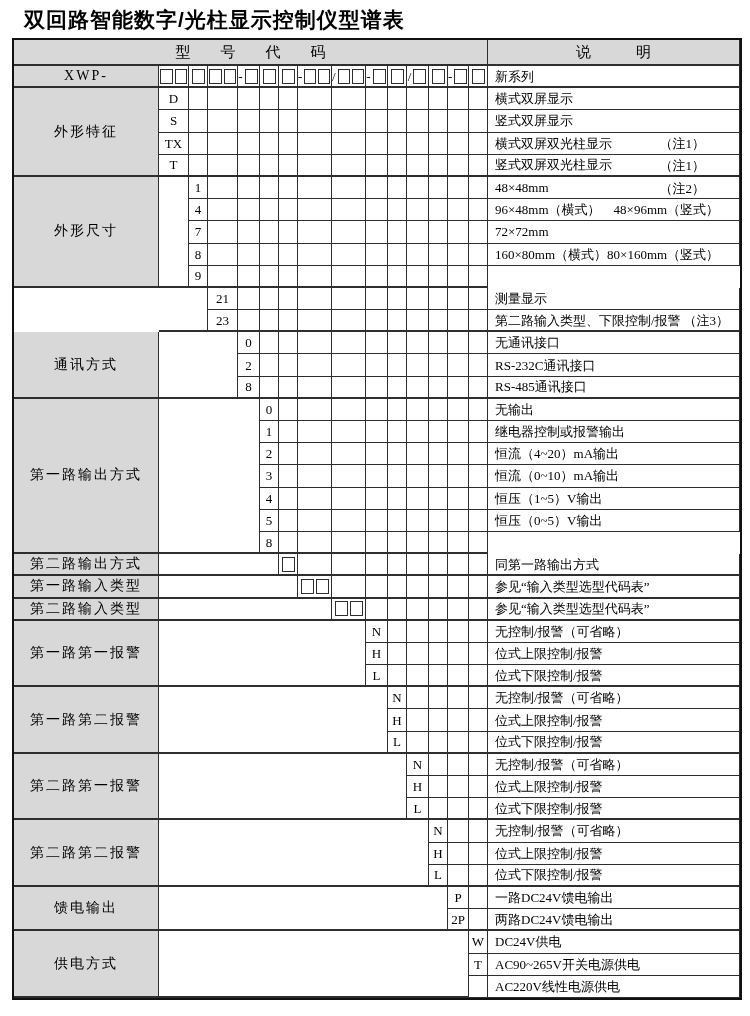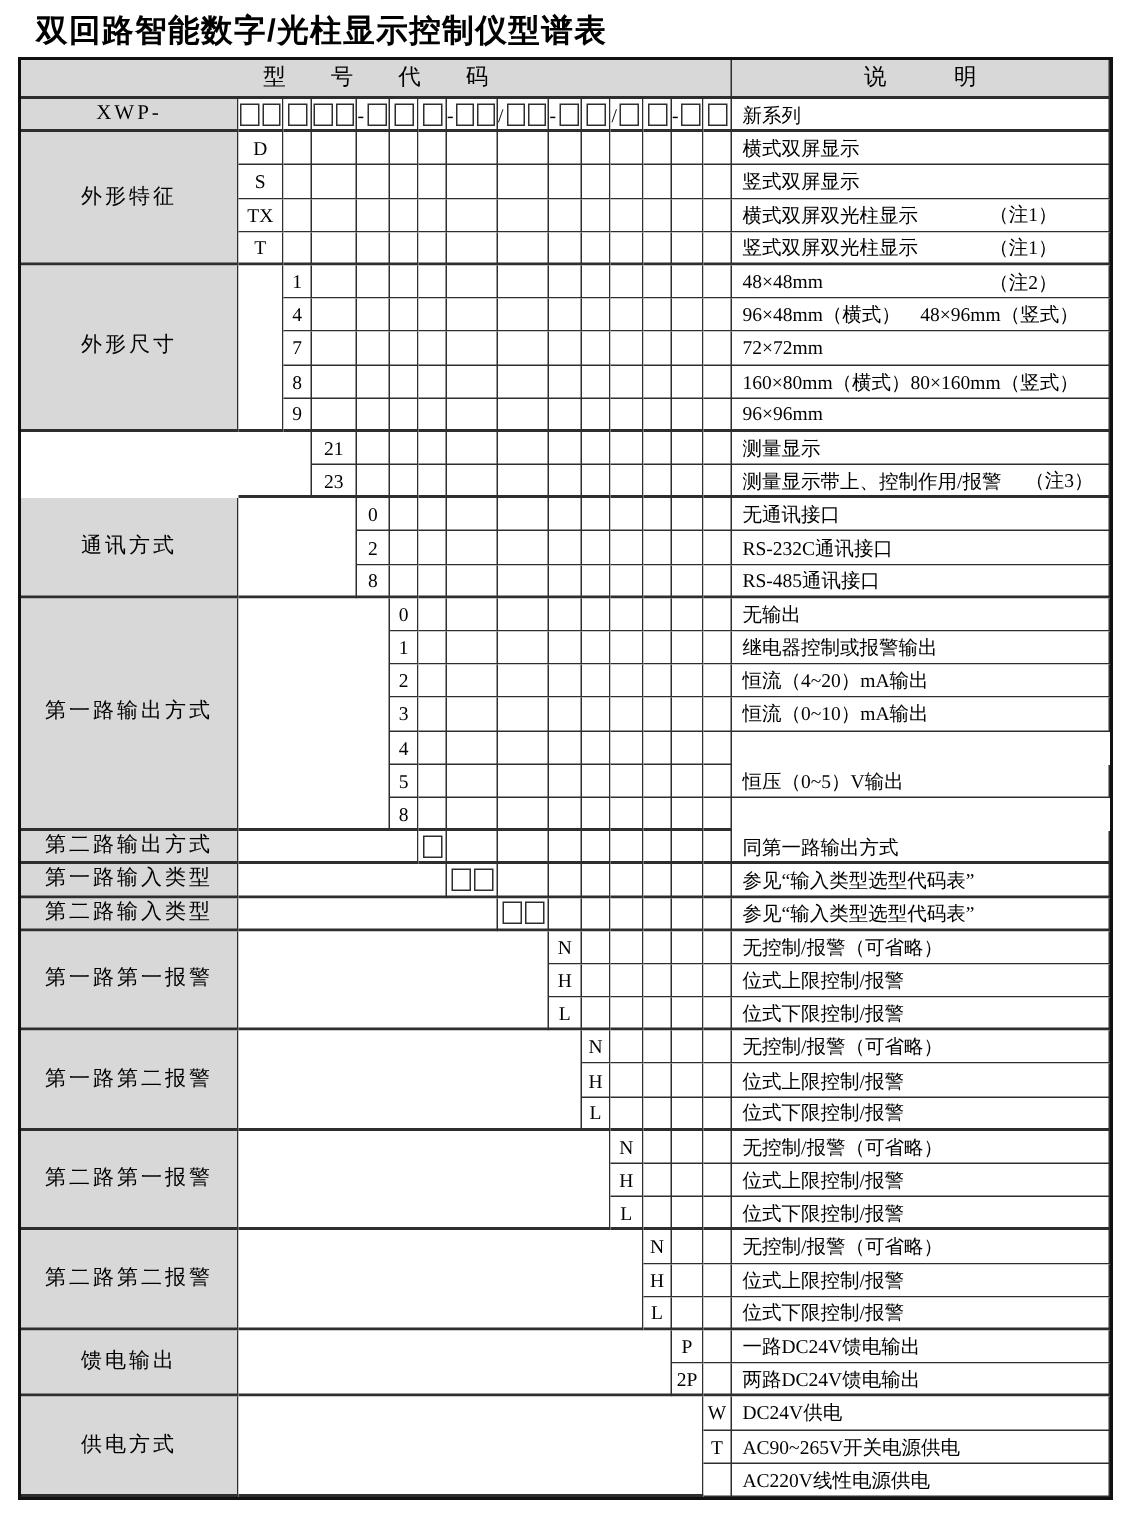--- a/index.html
+++ b/index.html
@@ -234,23 +234,20 @@
       <div class="cell  gb" style="grid-area: 11 / 6;"></div>
       <div class="cell  gb" style="grid-area: 11 / 7;"></div>
       <div class="cell  gb" style="grid-area: 11 / 8;"></div>
       <div class="cell  gb" style="grid-area: 11 / 9;"></div>
       <div class="cell  gb" style="grid-area: 11 / 10;"></div>
       <div class="cell  gb" style="grid-area: 11 / 11;"></div>
       <div class="cell  gb" style="grid-area: 11 / 12;"></div>
       <div class="cell  gb" style="grid-area: 11 / 13;"></div>
       <div class="cell  gb" style="grid-area: 11 / 14;"></div>
       <div class="cell  gb" style="grid-area: 11 / 15;"></div>
-      <div class="cell desccell gb" style="grid-area: 11 / 16;">
-        <span>96×96mm</span>
-      </div>
       <div class="cell gb" style="grid-area: 12 / 2 / 14 / 4;"></div>
       <div class="cell codecell" style="grid-area: 12 / 4;">21</div>
       <div class="cell " style="grid-area: 12 / 5;"></div>
       <div class="cell " style="grid-area: 12 / 6;"></div>
       <div class="cell " style="grid-area: 12 / 7;"></div>
       <div class="cell " style="grid-area: 12 / 8;"></div>
       <div class="cell " style="grid-area: 12 / 9;"></div>
       <div class="cell " style="grid-area: 12 / 10;"></div>
       <div class="cell " style="grid-area: 12 / 11;"></div>
       <div class="cell " style="grid-area: 12 / 12;"></div>
@@ -266,21 +263,21 @@
       <div class="cell  gb" style="grid-area: 13 / 7;"></div>
       <div class="cell  gb" style="grid-area: 13 / 8;"></div>
       <div class="cell  gb" style="grid-area: 13 / 9;"></div>
       <div class="cell  gb" style="grid-area: 13 / 10;"></div>
       <div class="cell  gb" style="grid-area: 13 / 11;"></div>
       <div class="cell  gb" style="grid-area: 13 / 12;"></div>
       <div class="cell  gb" style="grid-area: 13 / 13;"></div>
       <div class="cell  gb" style="grid-area: 13 / 14;"></div>
       <div class="cell  gb" style="grid-area: 13 / 15;"></div>
       <div class="cell desccell gb" style="grid-area: 13 / 16;">
-        <span>测量显示带上、控制作用/报警</span>
+        <span>第二路输入类型、下限控制/报警</span>
         <span class="note" style="right: 10px;">（注3）</span>
       </div>
       <div class="cell gray labelcell gb" style="grid-area: 14 / 1 / 17;">通讯方式</div>
       <div class="cell gb" style="grid-area: 14 / 2 / 17 / 5;"></div>
       <div class="cell codecell" style="grid-area: 14 / 5;">0</div>
       <div class="cell " style="grid-area: 14 / 6;"></div>
       <div class="cell " style="grid-area: 14 / 7;"></div>
       <div class="cell " style="grid-area: 14 / 8;"></div>
       <div class="cell " style="grid-area: 14 / 9;"></div>
       <div class="cell " style="grid-area: 14 / 10;"></div>
@@ -377,20 +374,23 @@
       <div class="cell codecell" style="grid-area: 21 / 6;">4</div>
       <div class="cell " style="grid-area: 21 / 7;"></div>
       <div class="cell " style="grid-area: 21 / 8;"></div>
       <div class="cell " style="grid-area: 21 / 9;"></div>
       <div class="cell " style="grid-area: 21 / 10;"></div>
       <div class="cell " style="grid-area: 21 / 11;"></div>
       <div class="cell " style="grid-area: 21 / 12;"></div>
       <div class="cell " style="grid-area: 21 / 13;"></div>
       <div class="cell " style="grid-area: 21 / 14;"></div>
       <div class="cell " style="grid-area: 21 / 15;"></div>
+      <div class="cell desccell" style="grid-area: 21 / 16;">
+        <span>恒压（1~5）V输出</span>
+      </div>
       <div class="cell codecell" style="grid-area: 22 / 6;">5</div>
       <div class="cell " style="grid-area: 22 / 7;"></div>
       <div class="cell " style="grid-area: 22 / 8;"></div>
       <div class="cell " style="grid-area: 22 / 9;"></div>
       <div class="cell " style="grid-area: 22 / 10;"></div>
       <div class="cell " style="grid-area: 22 / 11;"></div>
       <div class="cell " style="grid-area: 22 / 12;"></div>
       <div class="cell " style="grid-area: 22 / 13;"></div>
       <div class="cell " style="grid-area: 22 / 14;"></div>
       <div class="cell " style="grid-area: 22 / 15;"></div>

